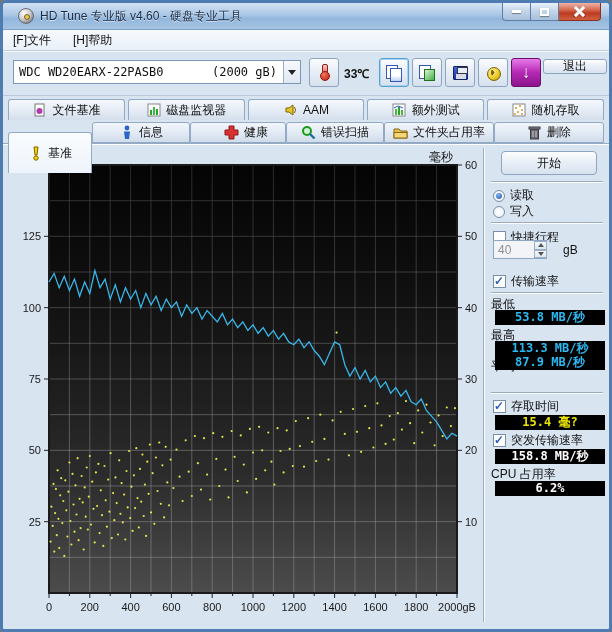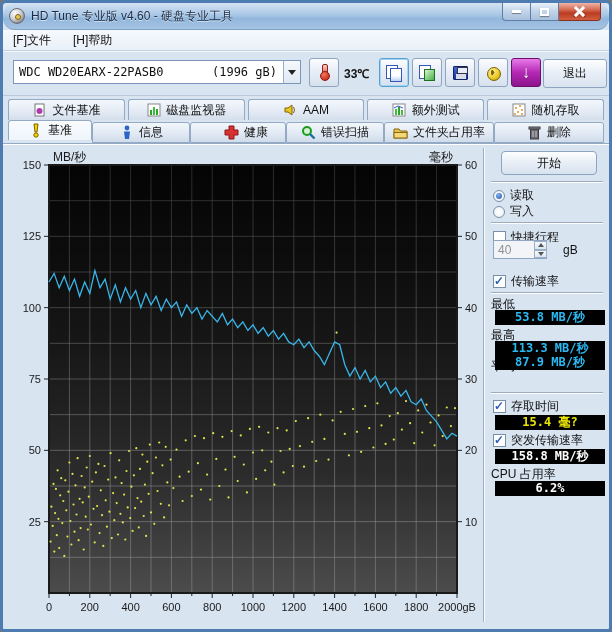--- a/index.html
+++ b/index.html
@@ -3,21 +3,21 @@
 <meta charset="utf-8">
 <style>
   html,body{margin:0;padding:0;background:#777;}
   *{box-sizing:border-box;}
   .win{position:relative;width:612px;height:632px;background:#d9e4f1;
        border:3px solid #4f7cb0;border-radius:6px 6px 4px 4px;overflow:hidden;
        font-family:"Liberation Sans",sans-serif;color:#111;}
   
   .titlebar{position:relative;height:27px;
      background:linear-gradient(#d4e2f2,#aac8e6 45%,#92b7dc 60%,#a6c3e2);
-     display:flex;align-items:center;padding:0 6px;border-bottom:1px solid #7ba0c8;border-radius:12px;}
+     display:flex;align-items:center;padding:0 15px;border-bottom:1px solid #7ba0c8;}
   .appicon{width:16px;height:16px;border-radius:50%;
      background:radial-gradient(circle at 35% 30%,#fdfdfd,#cfcfd4 45%,#8d8d96 75%,#5c5c66);
      border:1px solid #6b6b74;margin-right:6px;position:relative;}
   .appicon::after{content:"";position:absolute;left:5px;top:5px;width:4px;height:4px;border-radius:50%;
      background:#e8c84a;border:1px solid #7c6420;}
   .title{font-size:12px;color:#1b2b44;text-shadow:0 1px 0 rgba(255,255,255,.6);}
   .winbtns{position:absolute;right:8px;top:0;display:flex;}
   .wbtn{height:18px;border:1px solid #5e7ea6;border-top:none;display:flex;align-items:center;justify-content:center;
      background:linear-gradient(#e9f1fa,#c4d6ea 45%,#a8c0dc);}
   .wbtn.min{width:29px;border-radius:0 0 0 4px;}
@@ -60,32 +60,32 @@
   .ic-copy2::after{content:"";position:absolute;left:5px;top:4px;width:9px;height:10px;background:linear-gradient(135deg,#d8f4d0,#48b048);border:1px solid #1c7020;}
   .ic-save{position:relative;width:15px;height:14px;background:linear-gradient(#4468d8,#1c34a0);border:1px solid #122468;border-radius:1px;}
   .ic-save::before{content:"";position:absolute;left:3px;top:0;width:9px;height:5px;background:#e8ecf8;border:1px solid #334;}
   .ic-save::after{content:"";position:absolute;left:2px;bottom:0;width:10px;height:5px;background:#d8dce8;}
   .ic-sound{position:relative;width:15px;height:14px;}
   .ic-sound::before{content:"";position:absolute;left:1px;top:1px;width:12px;height:12px;border-radius:50%;
      background:radial-gradient(circle at 35% 30%,#fef4a0,#e8c820 60%,#a88810);border:1px solid #806008;}
   .ic-sound::after{content:"";position:absolute;left:5px;top:4px;width:4px;height:6px;background:#806008;clip-path:polygon(0 30%,50% 0,100% 50%,50% 100%,0 70%);}
   .tbtn.dl{background:linear-gradient(#e87ae8,#b428b4 50%,#8c148c);border-color:#6a106a;}
   .ic-down{color:#fff;font-weight:bold;font-size:17px;line-height:1;text-shadow:0 1px 1px rgba(0,0,0,.4);}
-  .exit-btn{position:absolute;left:540px;top:8px;width:64px;height:29px;border:1px solid #8ea4c0;border-radius:3px;
+  .exit-btn{position:absolute;left:540px;top:8px;width:64px;height:15px;border:1px solid #8ea4c0;border-radius:3px;
      background:linear-gradient(#fdfefe,#e9eff7 45%,#d9e3ef);font-size:12px;display:flex;align-items:center;justify-content:center;}
   
-  .tabrow1{display:flex;padding:3px 5px 0 5px;gap:3px;height:24px;}
+  .tabrow1{display:flex;padding:3px 5px 0 5px;gap:3px;height:24px;justify-content:flex-end;}
   .tab-s{flex:1;height:21px;border:1px solid #93a9c4;border-bottom:none;border-radius:3px 3px 0 0;
      background:linear-gradient(#f4f8fc,#e2eaf4 60%,#d4dfec);display:flex;align-items:center;justify-content:center;
      font-size:12px;gap:5px;}
   .tabrow2{display:flex;padding:0 5px;height:23px;position:relative;}
   .tab-m{height:21px;margin-top:2px;border:1px solid #93a9c4;border-bottom:1px solid #93a9c4;border-radius:3px 3px 0 0;
      background:linear-gradient(#f2f6fb,#dfe8f3 60%,#d0dcea);display:flex;align-items:center;justify-content:center;
      font-size:12px;gap:5px;}
-  .tab-m.active{height:20px;margin-top:0;background:linear-gradient(#fafcfe,#eef4fb);border-bottom:none;z-index:3;}
+  .tab-m.active{height:41px;margin-top:12px;background:linear-gradient(#fafcfe,#eef4fb);border-bottom:none;z-index:3;}
   .ticon{display:inline-flex;width:15px;height:15px;align-items:center;justify-content:center;}
   
   .content{position:relative;height:492px;border-top:1px solid #93a9c4;box-shadow:0 1px 0 #fff inset;}
   .chartwrap{position:absolute;left:4px;top:5px;}
   svg text{font-family:"Liberation Sans",sans-serif;}
   .vdivider{position:absolute;left:480px;top:4px;width:2px;height:474px;border-left:1px solid #9cacc0;border-right:1px solid #fdfdfd;}
   
   .panel{position:absolute;left:486px;top:5px;width:122px;height:480px;font-size:12px;}
   .pabs{position:absolute;}
   .start-btn{left:12px;top:2px;width:96px;height:24px;border:1px solid #8ea4c0;border-radius:4px;
@@ -131,21 +131,21 @@
   </div>
 
   <div class="menubar">
     <span class="menu-item">[F]文件</span>
     <span class="menu-item">[H]帮助</span>
   </div>
 
   <div class="toolbar">
     <div class="drive">
       <span class="model">WDC WD20EARX-22PASB0</span>
-      <span class="cap">(1996 gB)</span>
+      <span class="cap">(2000 gB)</span>
       <span class="arrowbox">
           <span class="tri-down"></span>
         </span>
     </div>
     <div class="tbtn" style="left:306px;">
         <span class="thermo"></span>
       </div>
     <span class="temp">33℃</span>
     <div class="tbtn hl" style="left:376px;">
         <span class="ic-copy"></span>

